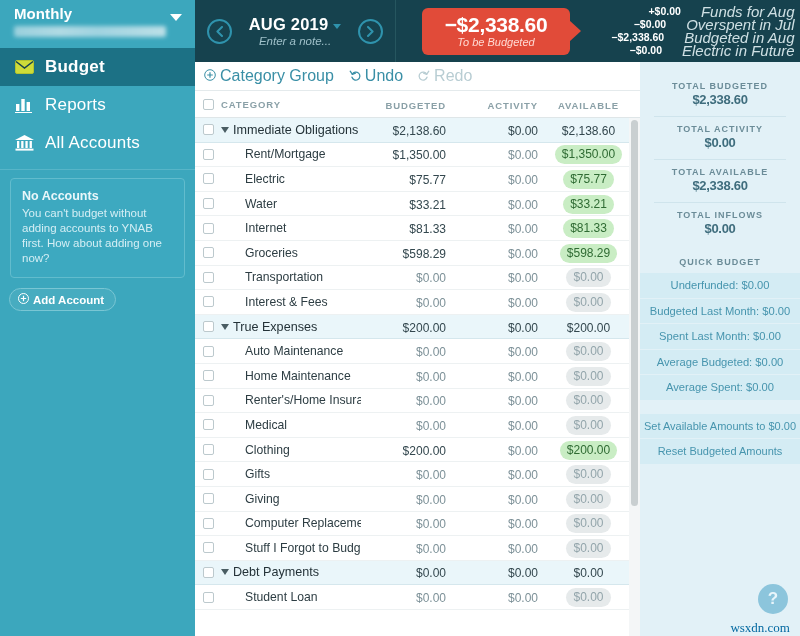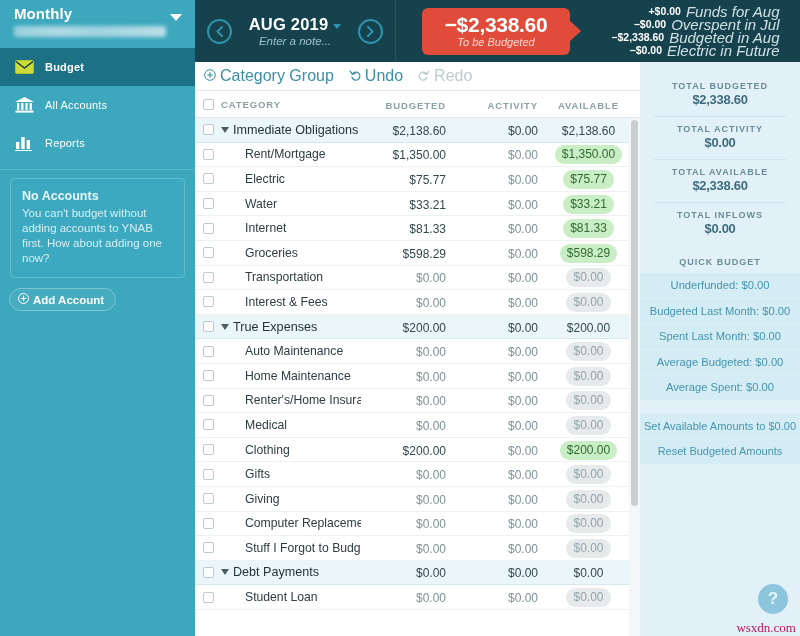--- a/index.html
+++ b/index.html
@@ -35,21 +35,21 @@
   }
   .bp-caret {
     position: absolute; right: 13px; top: 14px;
     width: 0; height: 0;
     border-left: 6px solid transparent; border-right: 6px solid transparent;
     border-top: 7px solid #ffffff;
   }
   .nav-item {
     height: 38px; display: flex; align-items: center;
     padding-left: 14px; gap: 11px; cursor: pointer;
-    font-size: 11px; color: #ffffff; letter-spacing: .2px;
+    font-size: 17px; color: #ffffff; letter-spacing: .2px;
   }
   .nav-item.active { background: #1c7185; font-weight: bold; }
   .nav-ico { width: 20px; height: 20px; display: flex; align-items: center; justify-content: center; }
   .sep { height: 1px; background: #57b5c8; margin: 7px 0 0 0; }
 
   .no-acct {
     margin: 8px 10px 0 10px; padding: 10px 11px 11px 11px;
     background: #3da9c0; border: 1px solid #62bccd; border-radius: 4px;
   }
   .no-acct h4 { font-size: 12.5px; font-weight: bold; color: #eaf7fa; margin-bottom: 3px; }
@@ -94,21 +94,21 @@
   .tbb:after {
     content: ""; position: absolute; right: -11px; top: 50%;
     transform: translateY(-50%);
     border-top: 11px solid transparent; border-bottom: 11px solid transparent;
     border-left: 12px solid #e14b39;
   }
   .tbb-amt { font-size: 21px; font-weight: bold; color: #ffffff; letter-spacing: -.3px; }
   .tbb-lbl { font-size: 11px; font-style: italic; color: #ffd9d2; margin-top: -1px; }
 
   .breakdown { margin-left: 30px; }
-  .bd-row { display: flex; justify-content: flex-end; gap: 5px; line-height: 13px; height: 13px; align-items: flex-end; }
+  .bd-row { display: flex; justify-content: flex-end; gap: 20px; line-height: 13px; height: 13px; align-items: flex-end; }
   .bd-amt { font-size: 10.5px; font-weight: bold; color: #ffffff; text-align: right; min-width: 62px; }
   .bd-lbl { font-size: 15px; font-style: italic; color: #cfe0e4; white-space: nowrap; }
 
   
   #body { flex: 1 1 auto; display: flex; min-height: 0; }
   #budget-col { flex: 1 1 auto; display: flex; flex-direction: column; background: #ffffff; min-width: 0; position: relative; }
 
   .toolbar {
     height: 29px; background: #ffffff; display: flex; align-items: center;
     gap: 15px; padding-left: 9px; border-bottom: 1px solid #e4eaec; flex: 0 0 29px;
@@ -180,22 +180,22 @@
   .qb-btn.wide { font-size: 11px; }
 
   .help {
     position: absolute; right: 12px; bottom: 22px;
     width: 30px; height: 30px; border-radius: 50%;
     background: #8cc5dc; color: #e8f5fb;
     display: flex; align-items: center; justify-content: center;
     font-size: 17px; font-weight: bold; cursor: pointer; z-index: 5;
   }
   .watermark {
-    position: absolute; right: 4px; bottom: 0px; z-index: 6;
-    font-size: 13px; color: #be185d; font-family: "Liberation Serif", serif;
+    position: absolute; right: 10px; bottom: 0px; z-index: 6;
+    font-size: 13px; color: #0369a1; font-family: "Liberation Serif", serif;
   }
 </style>
 </head>
 <body>
 
 <div id="app">
 
   <div id="sidebar">
     <div class="budget-picker">
       <div class="bp-title">Monthly</div>
@@ -204,46 +204,46 @@
     </div>
 
     <div class="nav-item active">
       <span class="nav-ico">
         <svg width="19" height="14" viewBox="0 0 19 14">
             <rect x="0.5" y="0.5" width="18" height="13" rx="1.5" fill="#cddc39" stroke="#b3c32f"></rect>
             <path d="M1 1.5 L9.5 8 L18 1.5" fill="none" stroke="#16424e" stroke-width="1.5"></path>
           </svg>
       </span>
       <span>Budget</span>
+    </div>
+
+    <div class="nav-item">
+      <span class="nav-ico">
+        <svg width="18" height="16" viewBox="0 0 18 16">
+            <rect x="1" y="7" width="3.4" height="7" fill="#fff"></rect>
+            <rect x="6.3" y="2" width="3.4" height="12" fill="#fff"></rect>
+            <rect x="11.6" y="5" width="3.4" height="9" fill="#fff"></rect>
+            <rect x="0" y="15" width="17" height="1.2" fill="#fff"></rect>
+          </svg>
+      </span>
+      <span>Reports</span>
     </div>
 
     <div class="nav-item">
       <span class="nav-ico">
         <svg width="19" height="16" viewBox="0 0 19 16">
             <path d="M9.5 0 L19 5 H0 Z" fill="#fff"></path>
             <rect x="2" y="6" width="2.3" height="7" fill="#fff"></rect>
             <rect x="6.2" y="6" width="2.3" height="7" fill="#fff"></rect>
             <rect x="10.4" y="6" width="2.3" height="7" fill="#fff"></rect>
             <rect x="14.6" y="6" width="2.3" height="7" fill="#fff"></rect>
             <rect x="0.5" y="13.6" width="18" height="2" fill="#fff"></rect>
           </svg>
       </span>
       <span>All Accounts</span>
-    </div>
-
-    <div class="nav-item">
-      <span class="nav-ico">
-        <svg width="18" height="16" viewBox="0 0 18 16">
-            <rect x="1" y="7" width="3.4" height="7" fill="#fff"></rect>
-            <rect x="6.3" y="2" width="3.4" height="12" fill="#fff"></rect>
-            <rect x="11.6" y="5" width="3.4" height="9" fill="#fff"></rect>
-            <rect x="0" y="15" width="17" height="1.2" fill="#fff"></rect>
-          </svg>
-      </span>
-      <span>Reports</span>
     </div>
 
     <div class="sep"></div>
 
     <div class="no-acct">
       <h4>No Accounts</h4>
       <p>You can't budget without adding accounts to YNAB first. How about adding one now?</p>
     </div>
 
     <div class="add-acct">

